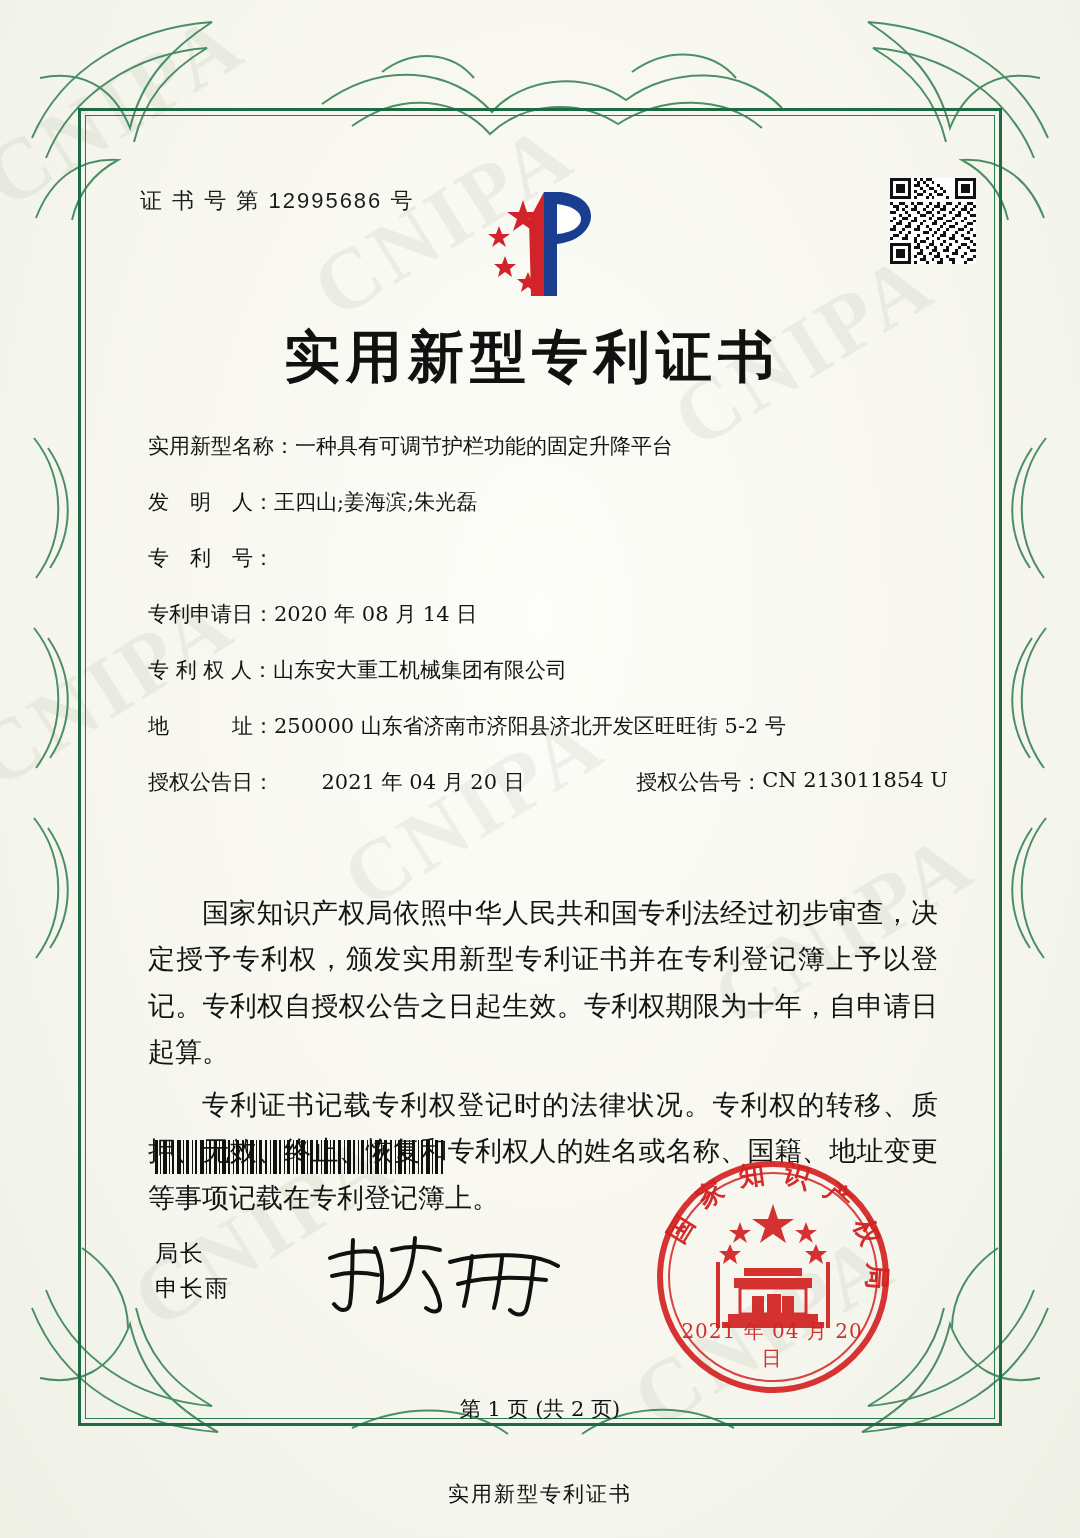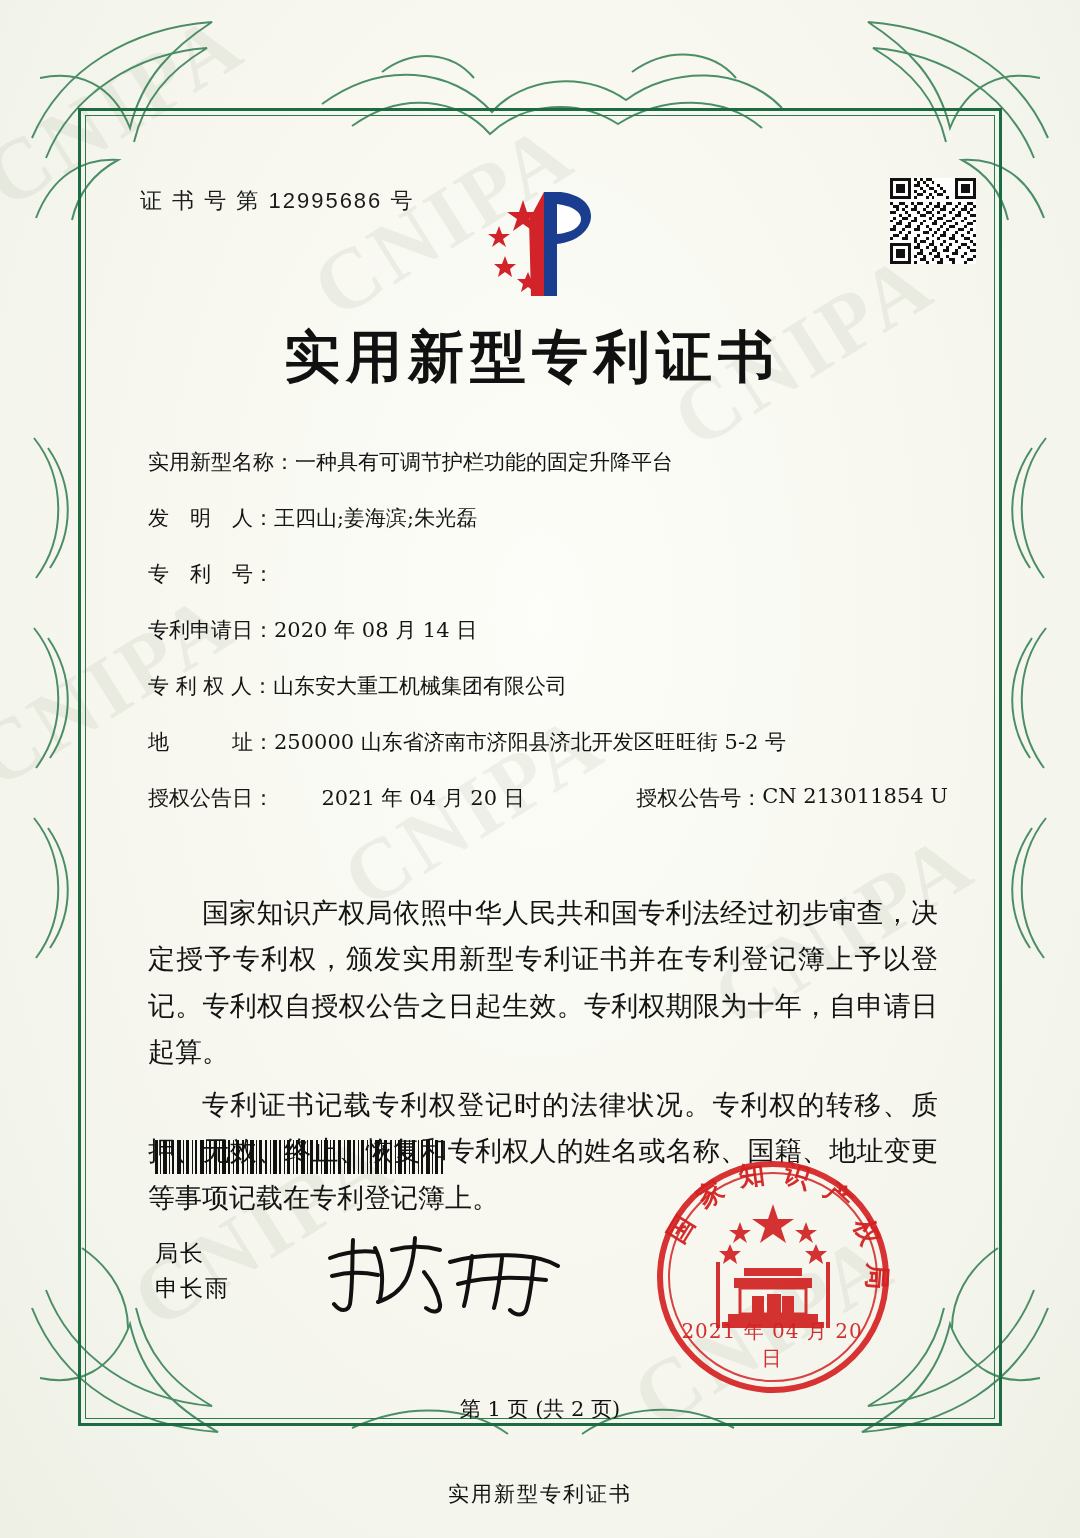--- a/index.html
+++ b/index.html
@@ -93,21 +93,21 @@
     text-align: center;
     font-size: 56px;
     font-weight: bold;
     letter-spacing: 6px;
     color: #111;
     font-family: Liberation Mono, monospace;
   }
 
   .fields {
     position: absolute;
-    left: 148px; top: 448px;
+    left: 148px; top: 432px;
     width: 800px;
   }
   .field-row {
     display: flex;
     align-items: baseline;
     margin-bottom: 28px;
     font-size: 21px;
     color: #141414;
     font-family: "DejaVu Serif", serif;
   }

